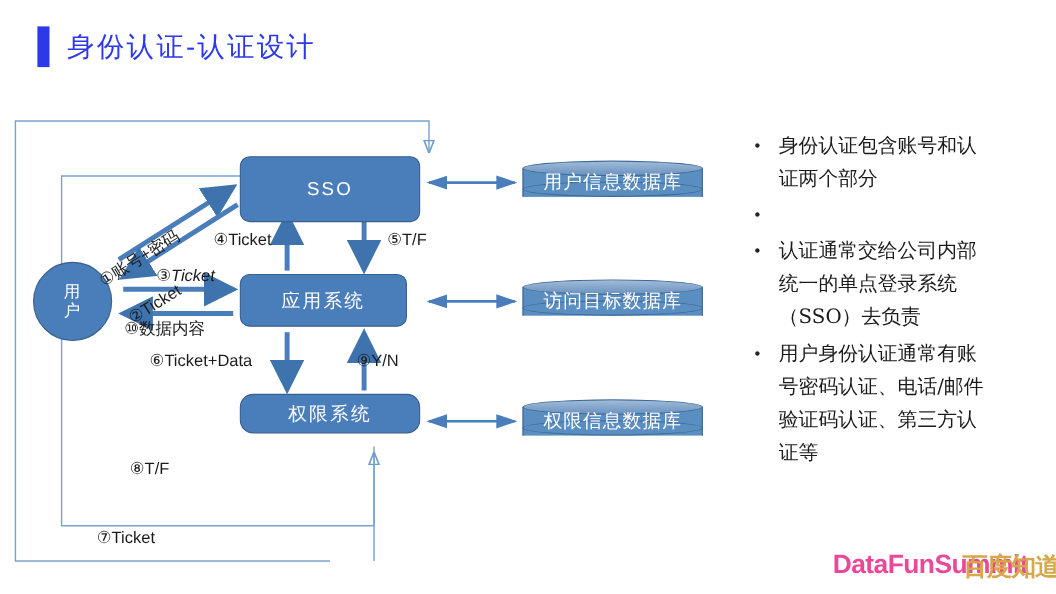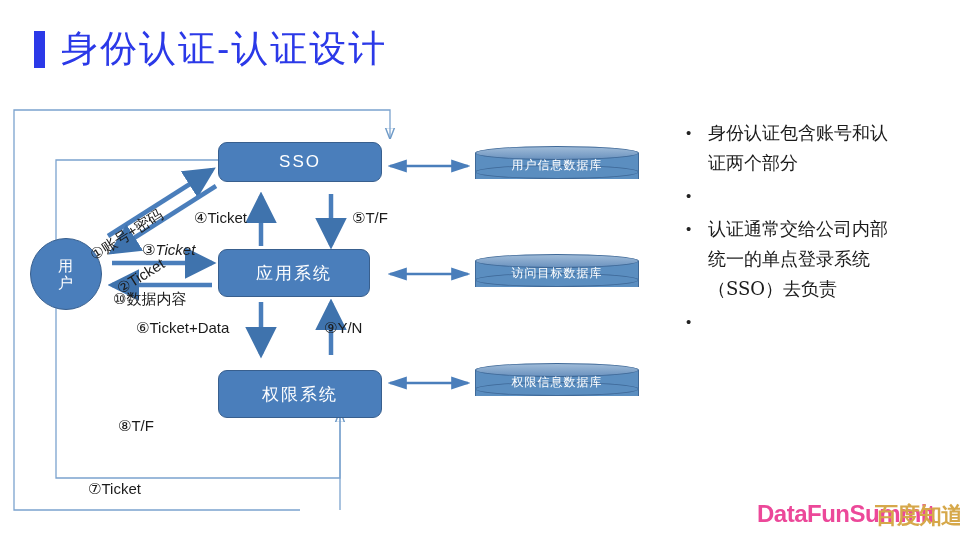--- a/index.html
+++ b/index.html
@@ -24,21 +24,21 @@
     display: flex;
     align-items: center;
   }
   #title-accent {
     width: 11px;
     height: 37px;
     background: #2b39e8;
     margin-right: 16px;
   }
   #title-text {
-    font-size: 37px;
+    font-size: 25px;
     color: #2b39e8;
     letter-spacing: 2px;
     font-weight: 400;
     white-space: nowrap;
   }
 
   
   #diagram {
     position: absolute;
     left: 0;
@@ -58,23 +58,23 @@
     background: #4a7ebb;
     border: 1.4px solid #385f8e;
     color: #ffffff;
     display: flex;
     align-items: center;
     justify-content: center;
     font-size: 17px;
     letter-spacing: 2px;
     box-sizing: border-box;
   }
-  #node-sso   { left: 218px; top: 42px;  width: 164px; height: 40px; }
+  #node-sso   { left: 218px; top: 42px;  width: 164px; height: 60px; }
   #node-app   { left: 218px; top: 149px; width: 152px; height: 48px; }
-  #node-perm  { left: 218px; top: 270px; width: 164px; height: 48px; }
+  #node-perm  { left: 218px; top: 258px; width: 164px; height: 36px; border-radius: 12px; }
 
   #node-user {
     position: absolute;
     left: 30px; top: 138px;
     width: 72px; height: 72px;
     border-radius: 50%;
     background: #4a7ebb;
     border: 1.4px solid #385f8e;
     color: #fff;
     font-size: 15px;
@@ -121,21 +121,21 @@
     box-sizing: border-box;
   }
   .db .db-label {
     position: absolute;
     left: 0; top: 6px;
     width: 100%; height: 26px;
     display: flex;
     align-items: center;
     justify-content: center;
     color: #ffffff;
-    font-size: 12px;
+    font-size: 17px;
     letter-spacing: 1px;
     z-index: 3;
   }
   #db-user { left: 475px; top: 46px; }
   #db-app  { left: 475px; top: 154px; }
   #db-perm { left: 475px; top: 263px; }
 
   
   .edge-label {
     position: absolute;
@@ -313,18 +313,24 @@
     <div class="bullet-dot">•</div>
     <div>
       <div class="bullet-text">认证通常交给公司内部</div>
       <div class="bullet-text">统一的单点登录系统</div>
       <div class="bullet-text">（SSO）去负责</div>
     </div>
   </div>
 
   <div class="bullet-item">
     <div class="bullet-dot">•</div>
+    <div>
+      <div class="bullet-text">用户身份认证通常有账</div>
+      <div class="bullet-text">号密码认证、电话/邮件</div>
+      <div class="bullet-text">验证码认证、第三方认</div>
+      <div class="bullet-text">证等</div>
+    </div>
   </div>
 
 </div>
 
 <div id="footer-logo">DataFunSummit</div>
 <div id="watermark">百度知道</div>
 
 </body></html>

